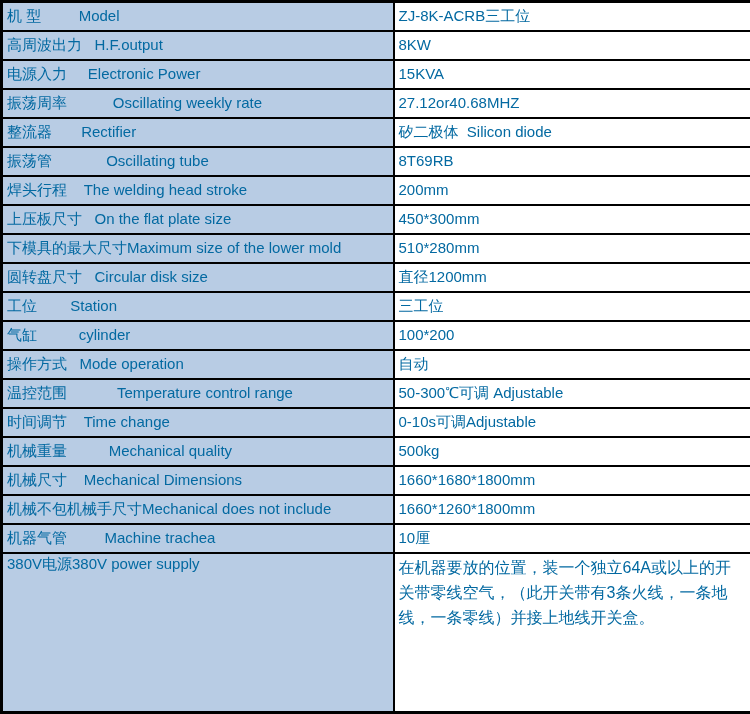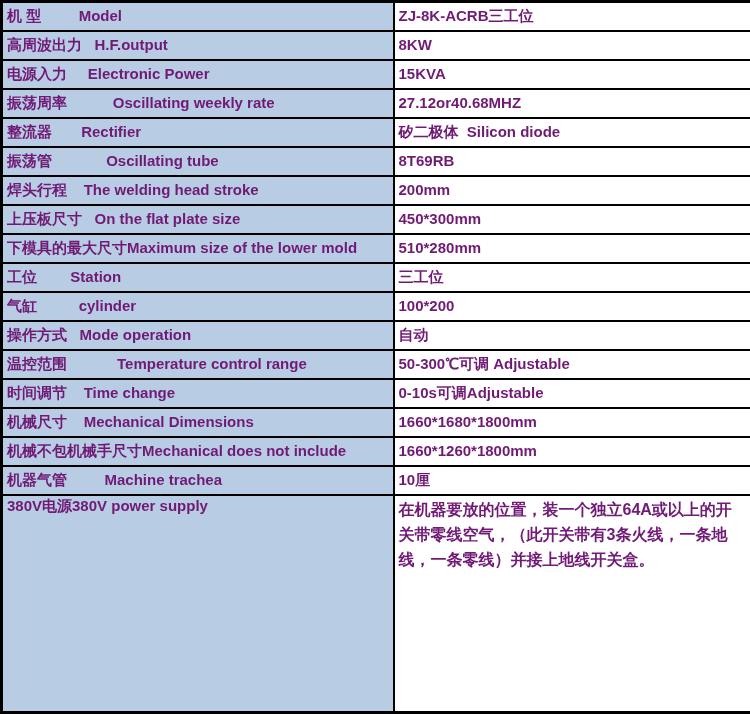--- a/index.html
+++ b/index.html
@@ -17,24 +17,24 @@
   table.spec-table {
     width: 750px;
     height: 714px;
     border-collapse: collapse;
     table-layout: fixed;
     border: 3px solid var(--border-color, #000);
   }
   table.spec-table td {
     border: 2px solid var(--border-color, #000);
     font-family: "Liberation Sans", sans-serif;
-    font-weight: bold;
+    font-weight: normal;
     font-size: 15px;
     line-height: 1.25;
-    color: #701a75;
+    color: #0369a1;
     padding: 1px 4px;
     overflow: hidden;
     white-space: pre-wrap;
     vertical-align: middle;
     box-sizing: border-box;
   }
   col.label-col { width: 392px; }
   col.value-col { width: 358px; }
   td.label {
     background: var(--cell-blue, #b8cce4);
@@ -93,38 +93,46 @@
         </tr>
         <tr class="row">
           <td class="label">上压板尺寸   On the flat plate size</td>
           <td class="value">450*300mm</td>
         </tr>
         <tr class="row">
           <td class="label">下模具的最大尺寸Maximum size of the lower mold</td>
           <td class="value">510*280mm</td>
         </tr>
         <tr class="row">
+          <td class="label">圆转盘尺寸   Circular disk size</td>
+          <td class="value">直径1200mm</td>
+        </tr>
+        <tr class="row">
           <td class="label">工位        Station</td>
           <td class="value">三工位</td>
         </tr>
         <tr class="row">
           <td class="label">气缸          cylinder</td>
           <td class="value">100*200</td>
         </tr>
         <tr class="row">
           <td class="label">操作方式   Mode operation</td>
           <td class="value">自动</td>
         </tr>
         <tr class="row">
           <td class="label">温控范围            Temperature control range</td>
           <td class="value">50-300℃可调 Adjustable</td>
         </tr>
         <tr class="row">
           <td class="label">时间调节    Time change</td>
           <td class="value">0-10s可调Adjustable</td>
+        </tr>
+        <tr class="row">
+          <td class="label">机械重量          Mechanical quality</td>
+          <td class="value">500kg</td>
         </tr>
         <tr class="row">
           <td class="label">机械尺寸    Mechanical Dimensions</td>
           <td class="value">1660*1680*1800mm</td>
         </tr>
         <tr class="row">
           <td class="label">机械不包机械手尺寸Mechanical does not include</td>
           <td class="value">1660*1260*1800mm</td>
         </tr>
         <tr class="row">

